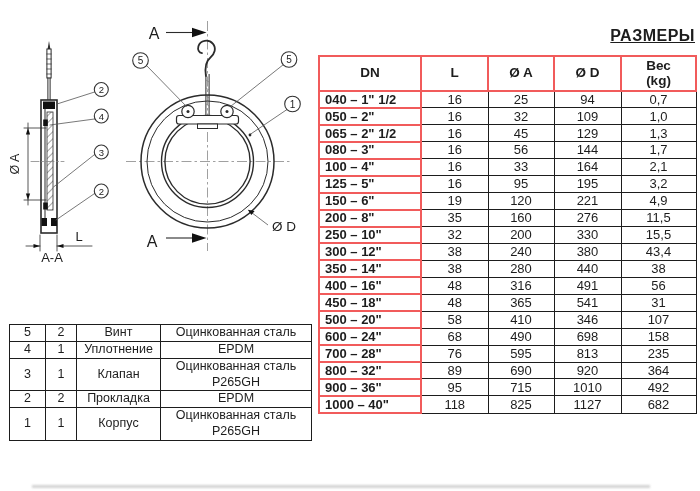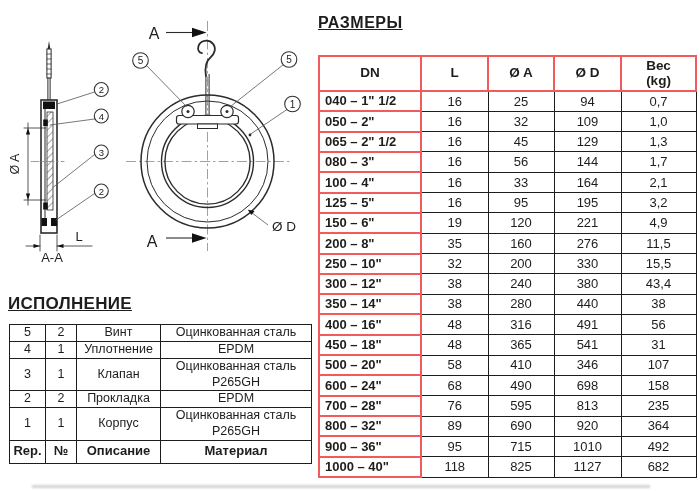--- a/index.html
+++ b/index.html
@@ -4,23 +4,23 @@
 <style>
   html,body{margin:0;padding:0;background:#fff;}
   #stage{position:relative;width:700px;height:491px;background:#ffffff;overflow:hidden;
          font-family:"Liberation Sans",sans-serif;color:var(--ink,#1d1d1d);}
 
   
   #drawing{position:absolute;left:0;top:0;}
   #drawing text{font-family:"Liberation Sans",sans-serif;fill:#1d1d1d;}
 
   
-  #dims-title{position:absolute;left:318px;top:14px;width:377px;text-align:left;
+  #dims-title{position:absolute;left:318px;top:27px;width:377px;text-align:right;
               font-size:16px;font-weight:bold;text-decoration:underline;letter-spacing:.5px;}
-  #dims-table{position:absolute;left:318px;top:55px;width:377px;height:423px;
+  #dims-table{position:absolute;left:318px;top:55px;width:377px;height:359px;
               border-collapse:collapse;table-layout:fixed;font-size:13px;background:#fff;}
   #dims-table th,#dims-table td{border:1px solid var(--ink,#1d1d1d);padding:0;
               text-align:center;vertical-align:middle;line-height:1.05;overflow:hidden;white-space:nowrap;}
   #dims-table thead tr{height:35px;}
   #dims-table th{border:2px solid var(--accent-red,#f15b5b);font-weight:bold;font-size:13.5px;}
   #dims-table td.dn{border:2px solid var(--accent-red,#f15b5b);text-align:left;
               padding-left:5px;font-weight:bold;}
   #dims-table th .sub{display:block;}
 
   
@@ -324,21 +324,20 @@
         <tr>
           <td class="dn">1000 – 40"</td>
           <td>118</td>
           <td>825</td>
           <td>1127</td>
           <td>682</td>
         </tr>
       </tbody>
   </table>
 
-  <div id="parts-title">ИСПОЛНЕНИЕ</div>
 
   <table id="parts-table">
     <colgroup>
       <col style="width:36px">
         <col style="width:31px">
         <col style="width:84px">
         <col style="width:151px">
     </colgroup>
     <tbody>
         <tr>
@@ -364,23 +363,17 @@
           <td class="c">2</td>
           <td>Прокладка</td>
           <td>EPDM</td>
         </tr>
         <tr>
           <td class="c">1</td>
           <td class="c">1</td>
           <td>Корпус</td>
           <td>Оцинкованная сталь P265GH</td>
         </tr>
-        <tr class="footer">
-          <td class="c">Rep.</td>
-          <td class="c">№</td>
-          <td>Описание</td>
-          <td>Материал</td>
-        </tr>
       </tbody>
   </table>
 
   <div id="bottom-smear"></div>
 </div>
 
 </body></html>

